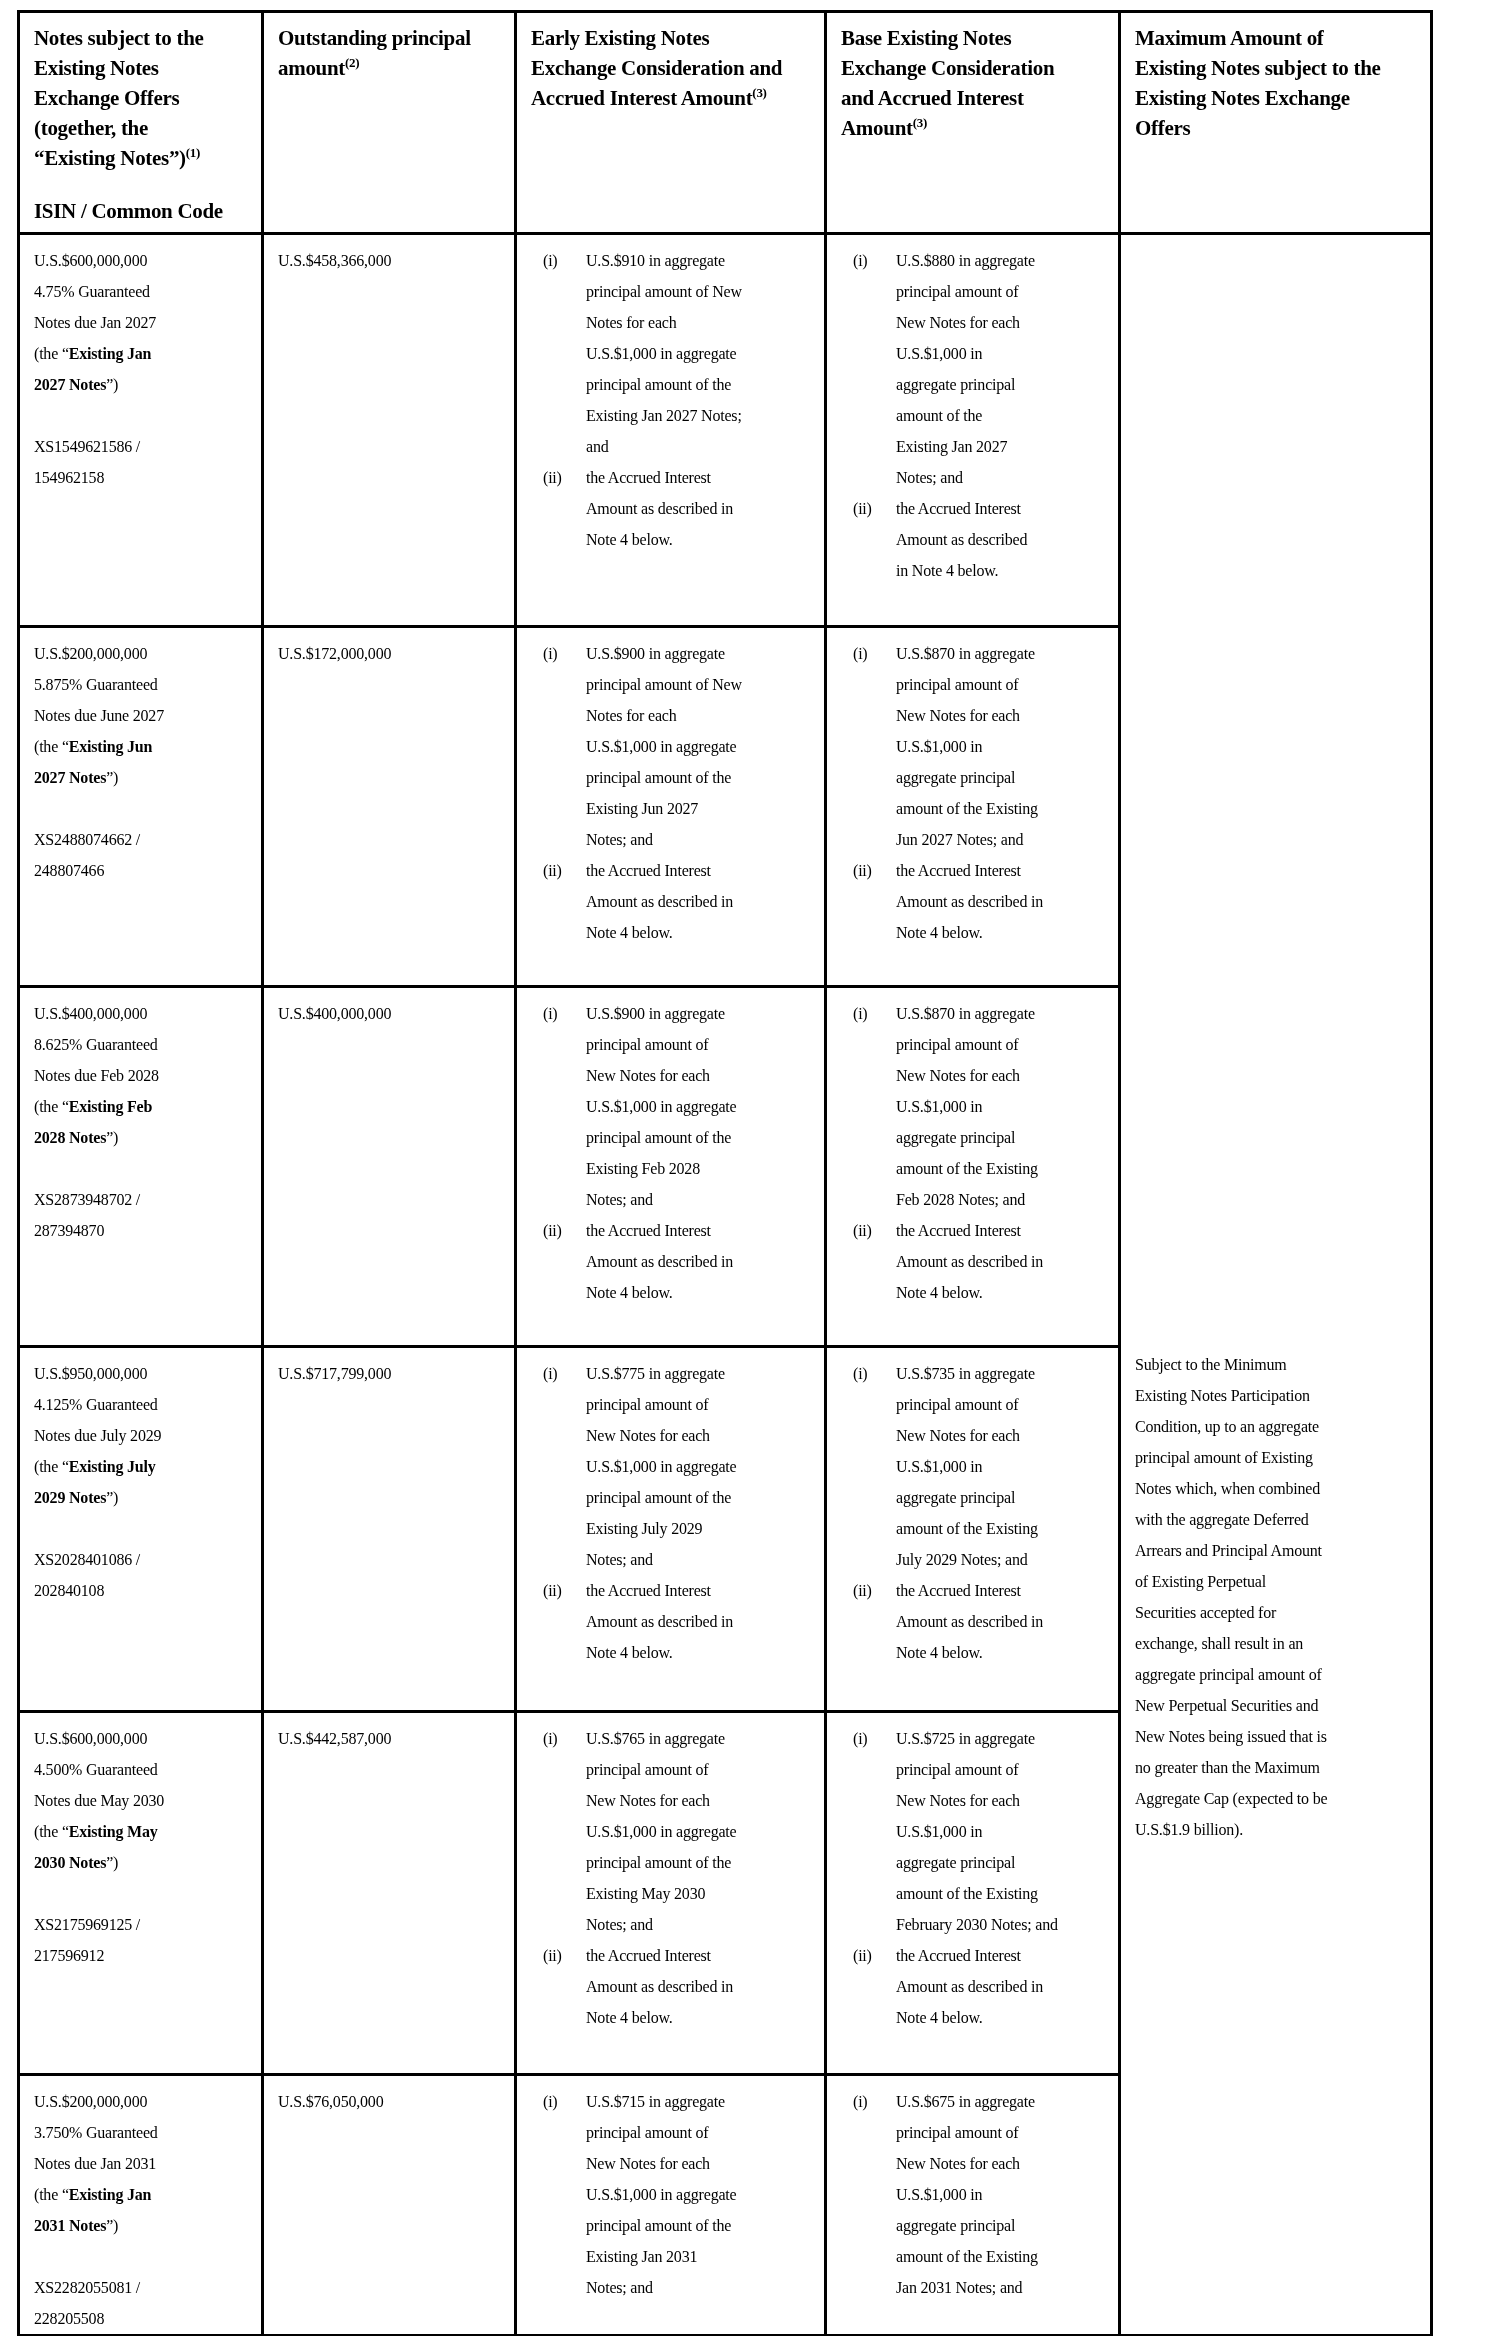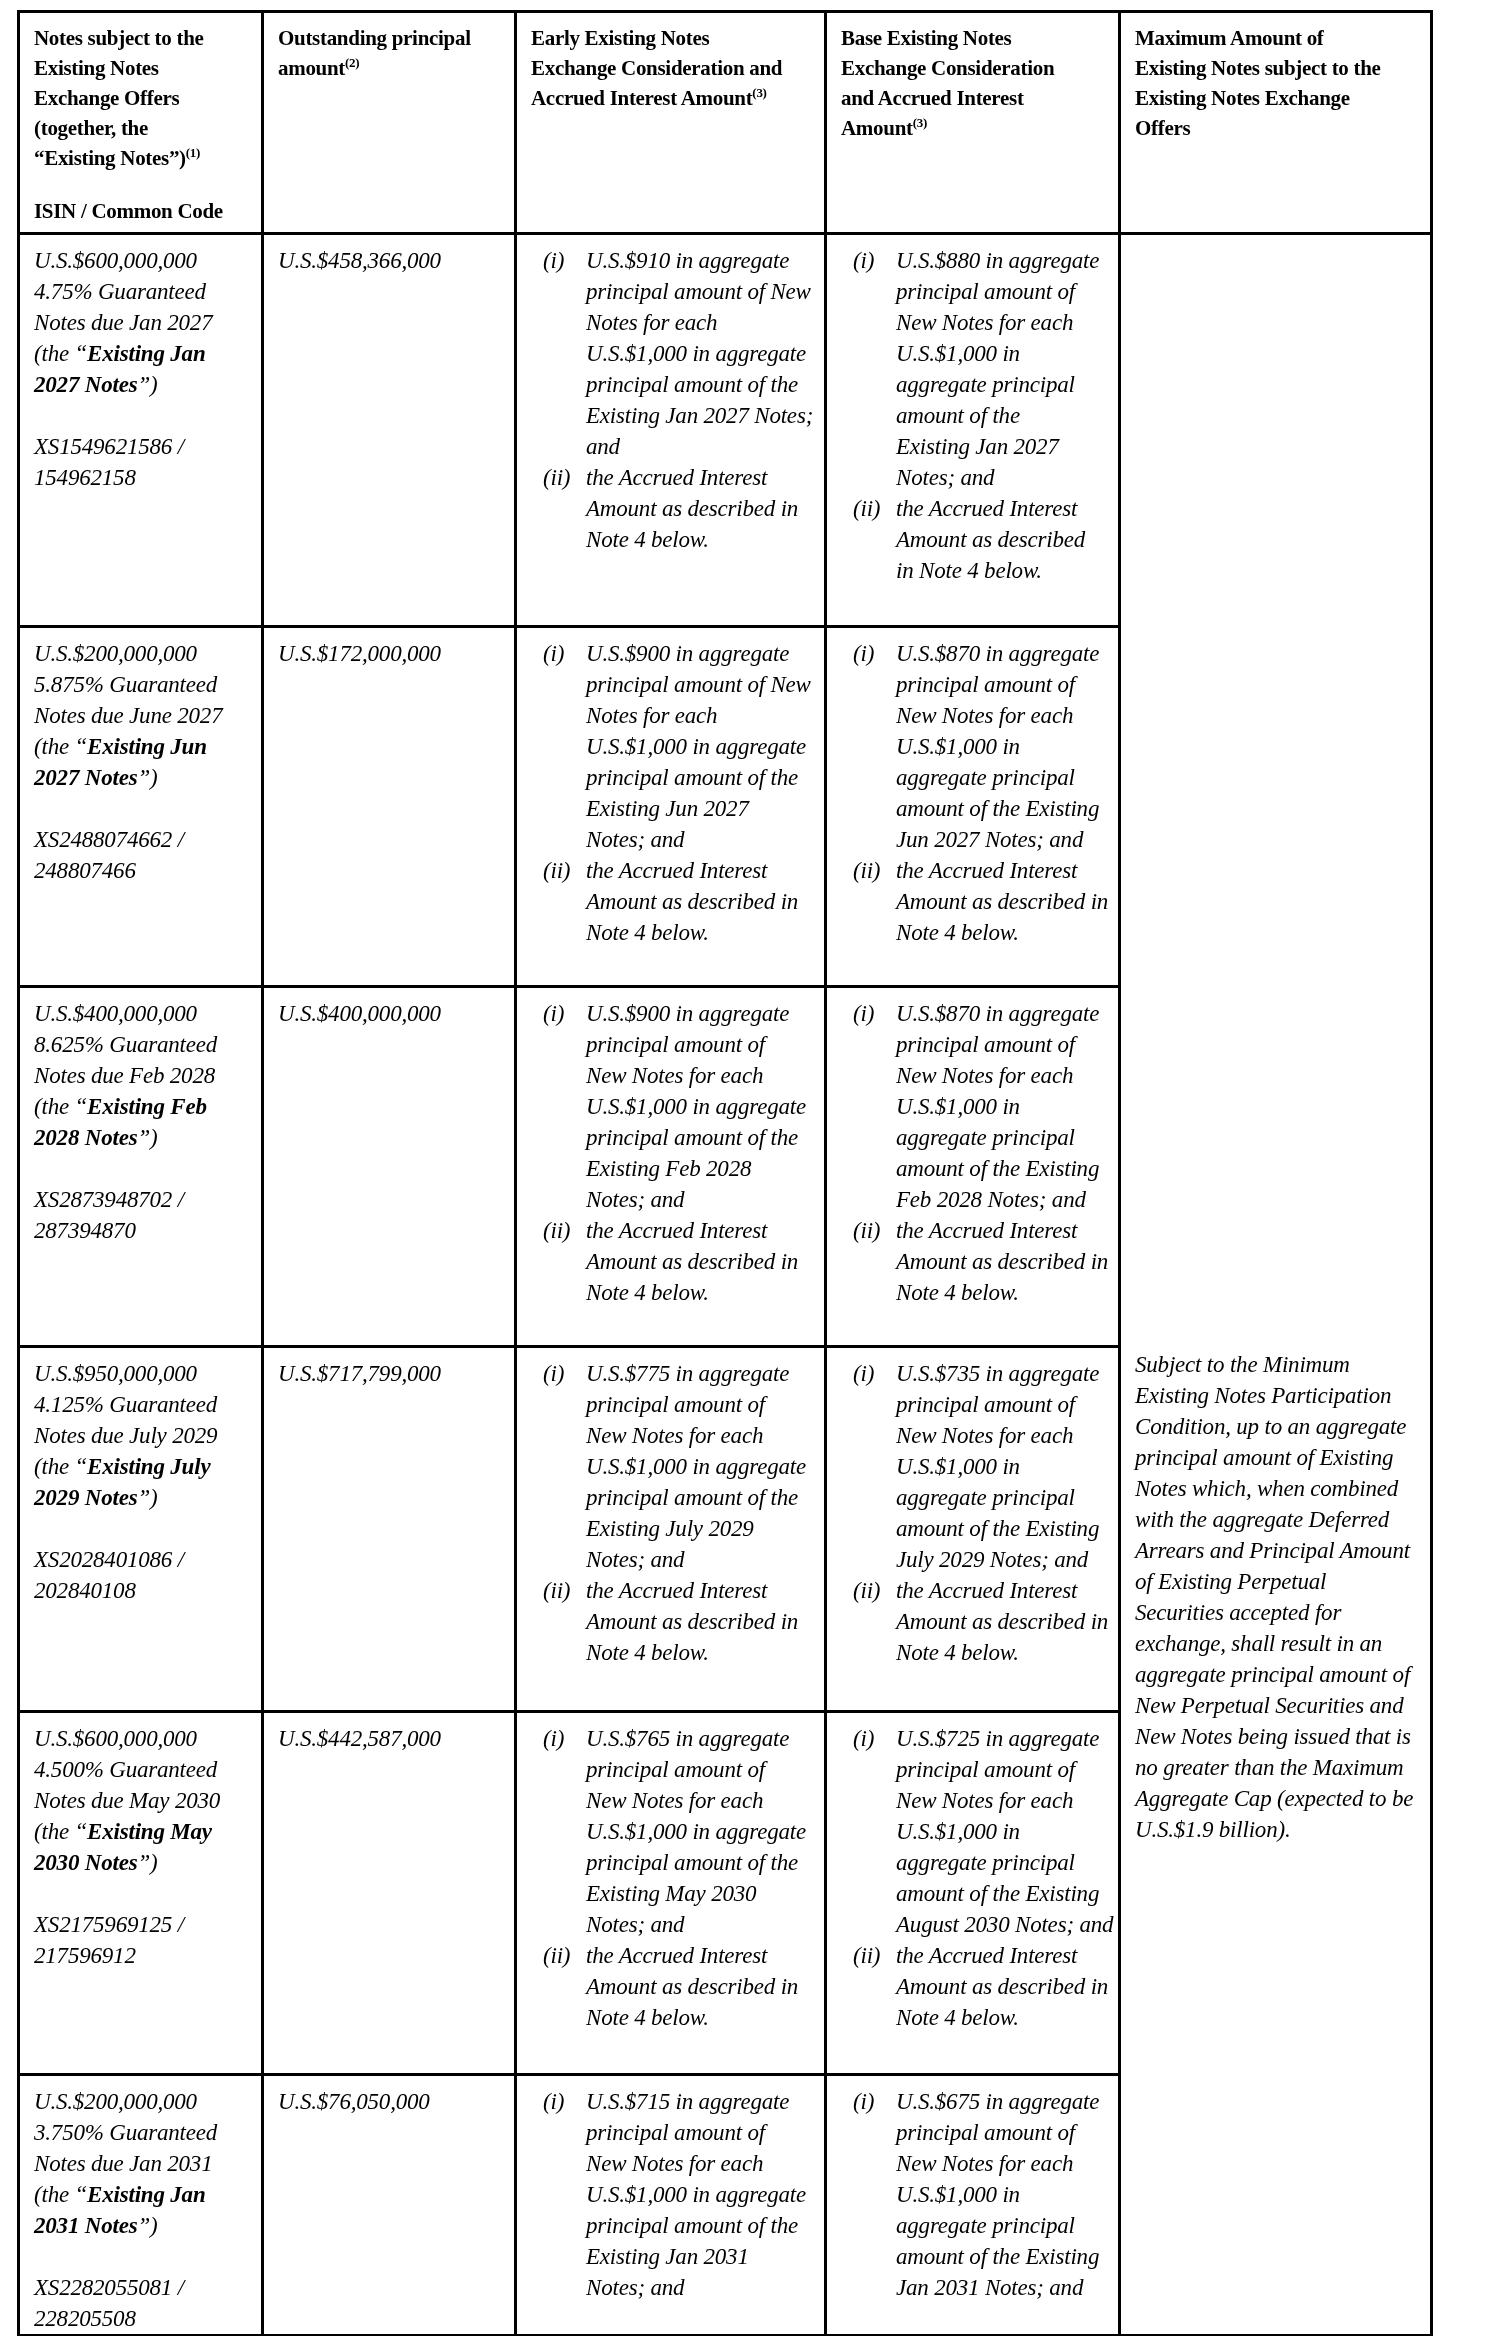--- a/index.html
+++ b/index.html
@@ -25,23 +25,22 @@
     overflow: hidden;
     letter-spacing: -0.2px;
   }
   th {
     font-size: 21px;
     line-height: 30px;
     font-weight: bold;
     letter-spacing: -0.3px;
   }
   td {
-    font-size: 23px;
+    font-size: 16px;
     line-height: 31px;
-    font-style: italic;
   }
   td.c3, td.c4 { padding-left: 26px; }
   tr.hrow  { height: 222px; }
   tr.r0 { height: 393px; }
   tr.r1 { height: 360px; }
   tr.r2 { height: 360px; }
   tr.r3 { height: 365px; }
   tr.r4 { height: 363px; }
   tr.r5 { height: 250px; }
   .pre { white-space: pre; }
@@ -352,21 +351,21 @@
     </td>
     <td class="c4">
       <div class="item">
             <span class="marker">(i)</span>
             <div class="itext pre">U.S.$725 in aggregate
 principal amount of
 New Notes for each
 U.S.$1,000 in
 aggregate principal
 amount of the Existing
-August 2030 Notes; and</div>
+February 2030 Notes; and</div>
           </div>
       <div class="item">
             <span class="marker">(ii)</span>
             <div class="itext pre">the Accrued Interest
 Amount as described in
 Note 4 below.</div>
           </div>
     </td>
   </tr>
 

